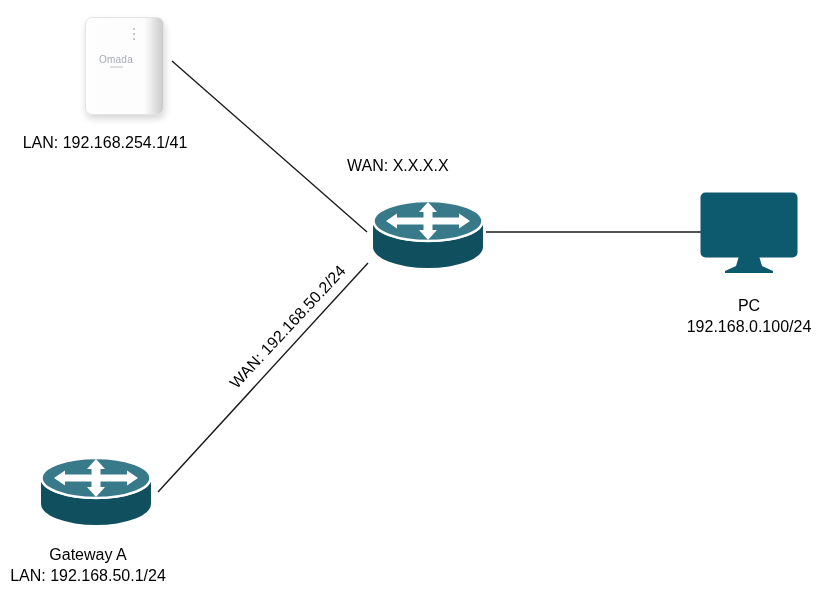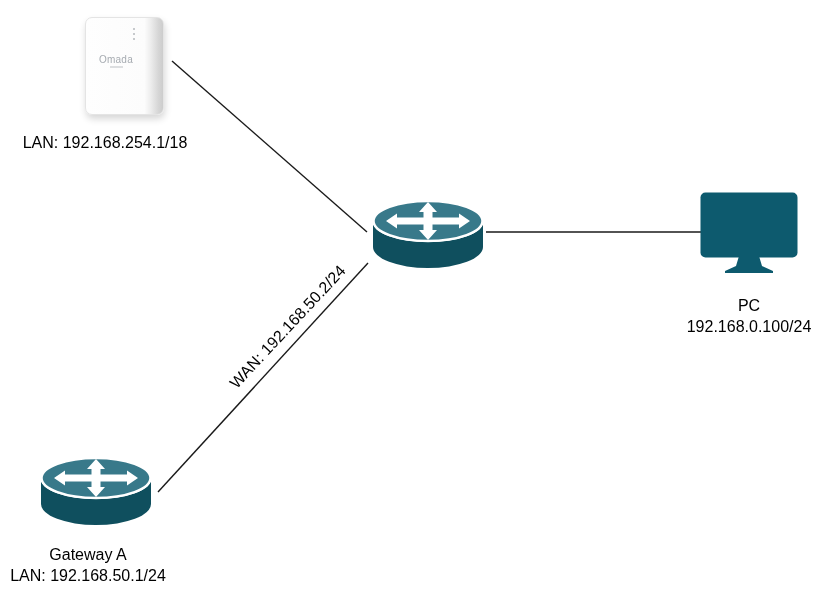--- a/index.html
+++ b/index.html
@@ -72,23 +72,24 @@
   <div class="odu-device">
     <div class="odu-leds">
         <i></i>
         <i></i>
         <i></i>
       </div>
     <div class="odu-brand">Omada</div>
     <div class="odu-brand-sub"></div>
   </div>
   <div class="label odu-label">
-    <div>LAN: 192.168.254.1/18</div>
+    <div>LAN: 192.168.254.1/41</div>
   </div>
 
+  <div class="label left-align wan-b-label">WAN: X.X.X.X</div>
   <svg class="node-svg" style="left:372px; top:198px;" width="112" height="72" viewBox="0 0 112 72">
     <path class="router-body-fill" d="M1 24 A55 20 0 0 0 111 24 L111 49 A55 21 0 0 1 1 49 Z"></path>
     <ellipse class="router-top-fill" cx="56" cy="23" rx="54.5" ry="20" stroke="#ffffff" stroke-width="2.5"></ellipse>
     <g>
       <path class="arrow-fill" d="M14 23 L25 15.5 L25 19.5 L87 19.5 L87 15.5 L98 23 L87 30.5 L87 26.5 L25 26.5 L25 30.5 Z"></path>
       <path class="arrow-fill" d="M56 4 L65 14 L60.5 14 L60.5 32 L65 32 L56 42 L47 32 L51.5 32 L51.5 14 L47 14 Z"></path>
     </g>
   </svg>
 
   <svg class="node-svg" style="left:700px; top:192px;" width="98" height="81" viewBox="0 0 98 81">

